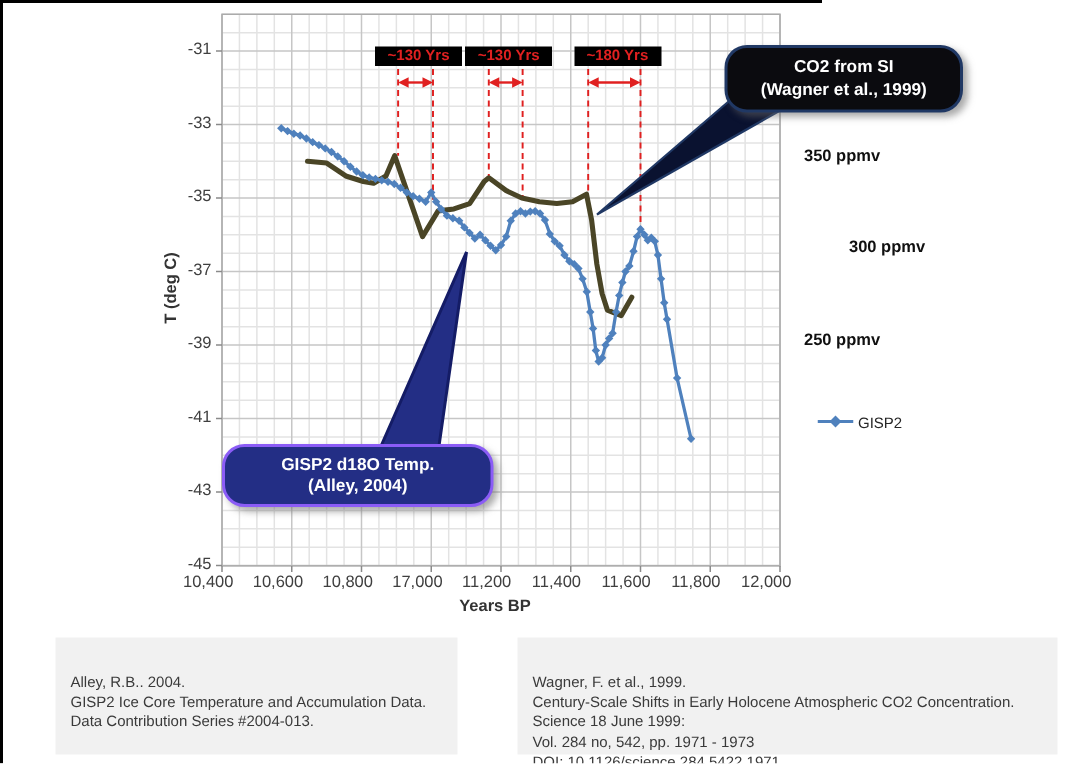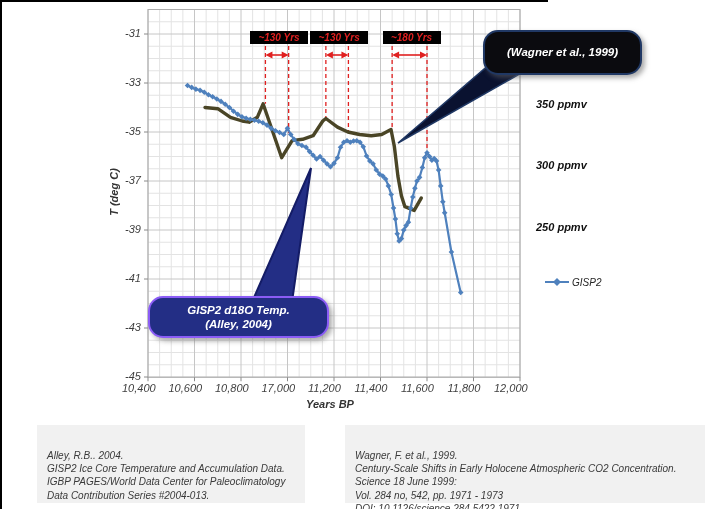--- a/index.html
+++ b/index.html
@@ -1,17 +1,17 @@
 <!DOCTYPE html>
 <html><head>
 <meta charset="utf-8">
 <style>
   html,body{margin:0;padding:0;background:#fff;}
   #stage{position:relative;width:721px;height:509px;background:#fff;overflow:hidden;
-         font-family:"Liberation Sans", sans-serif;font-style:italic;}
+         font-family:"Liberation Sans", sans-serif;}
   .abs{position:absolute;}
   #frame-left{left:0;top:0;width:2px;height:509px;background:#000;}
   #frame-top{left:0;top:0;width:548px;height:2px;background:#000;}
   #plot-svg{left:0;top:0;}
   .ytick{width:38px;text-align:right;font-size:11px;color:#3f3f3f;}
   .xtick{width:52px;text-align:left;font-size:11px;color:#3f3f3f;}
   .axis-title{font-size:11px;font-weight:bold;color:#333;}
   #y-axis-title{left:84px;top:186px;transform:rotate(-90deg);transform-origin:center;width:60px;text-align:center;}
   #x-axis-title{left:290px;top:398px;width:80px;text-align:center;}
   .ppmv{left:536px;width:70px;font-size:11px;font-weight:bold;color:#101010;}
@@ -248,30 +248,31 @@
       <div class="abs xtick" style="left: 401px; top: 382px;">11,600</div>
       <div class="abs xtick" style="left: 447.5px; top: 382px;">11,800</div>
       <div class="abs xtick" style="left: 494px; top: 382px;">12,000</div>
     </div>
 
   <div id="y-axis-title" class="abs axis-title">T (deg C)</div>
   <div id="x-axis-title" class="abs axis-title">Years BP</div>
 
   <div id="ppmv-layer" class="abs" style="left:0;top:0;width:721px;height:509px;">
       <div class="abs ppmv" style="top: 98.05px;">350 ppmv</div>
-      <div class="abs ppmv" style="top: 159.3px;">300 ppmv</div>
+      <div class="abs ppmv" style="top: 159.3px; margin-left: 30px;">300 ppmv</div>
       <div class="abs ppmv" style="top: 220.55px;">250 ppmv</div>
     </div>
   <div id="lag-layer" class="abs" style="left:0;top:0;width:721px;height:509px;">
       <div class="abs lag-label" style="left: 250.037px; top: 31px; width: 54px;">~130 Yrs</div>
       <div class="abs lag-label" style="left: 310.139px; top: 31px; width: 54px;">~130 Yrs</div>
       <div class="abs lag-label" style="left: 382.562px; top: 31px; width: 54px;">~180 Yrs</div>
     </div>
 
   <div id="callout-co2" class="abs callout">
+    <span>CO2 from SI</span>
     <span>(Wagner et al., 1999)</span>
   </div>
 
   <div id="callout-gisp2" class="abs callout">
     <span>GISP2 d18O Temp.</span>
     <span>(Alley, 2004)</span>
   </div>
 
   <div id="legend" class="abs">
     <div class="legend-item">
@@ -279,21 +280,20 @@
             <line x1="0" y1="5" x2="24" y2="5" stroke="#4F81BD" stroke-width="2"></line>
             <path d="M12,1 L16,5 L12,9 L8,5 Z" fill="#4F81BD"></path>
           </svg></span>
       <span class="legend-label">GISP2</span>
     </div>
   </div>
 
   <div id="cite-left" class="abs cite-box">
       <div class="cite-line">Alley, R.B..  2004.</div>
       <div class="cite-line">GISP2 Ice Core Temperature and Accumulation Data.</div>
-      <div class="cite-line">IGBP PAGES/World Data Center for Paleoclimatology</div>
       <div class="cite-line">Data Contribution Series #2004-013.</div>
     </div>
   <div id="cite-right" class="abs cite-box">
       <div class="cite-line">Wagner, F. et al., 1999.</div>
       <div class="cite-line">Century-Scale Shifts in Early Holocene Atmospheric CO2 Concentration.</div>
       <div class="cite-line">Science 18 June 1999:</div>
       <div class="cite-line">Vol. 284 no, 542, pp. 1971 - 1973</div>
       <div class="cite-line">DOI: 10.1126/science 284.5422.1971.</div>
     </div>
 </div>

